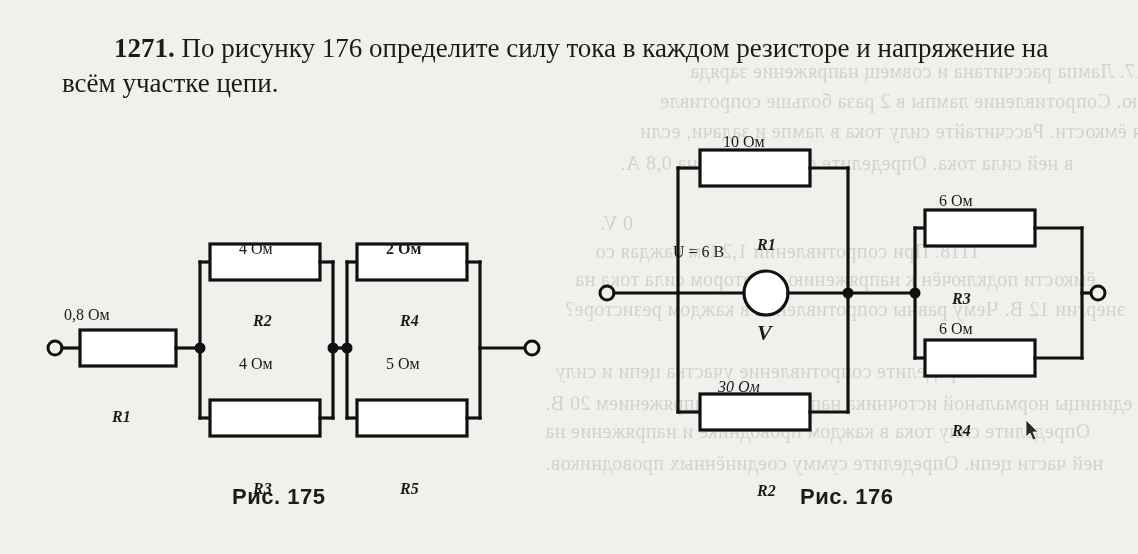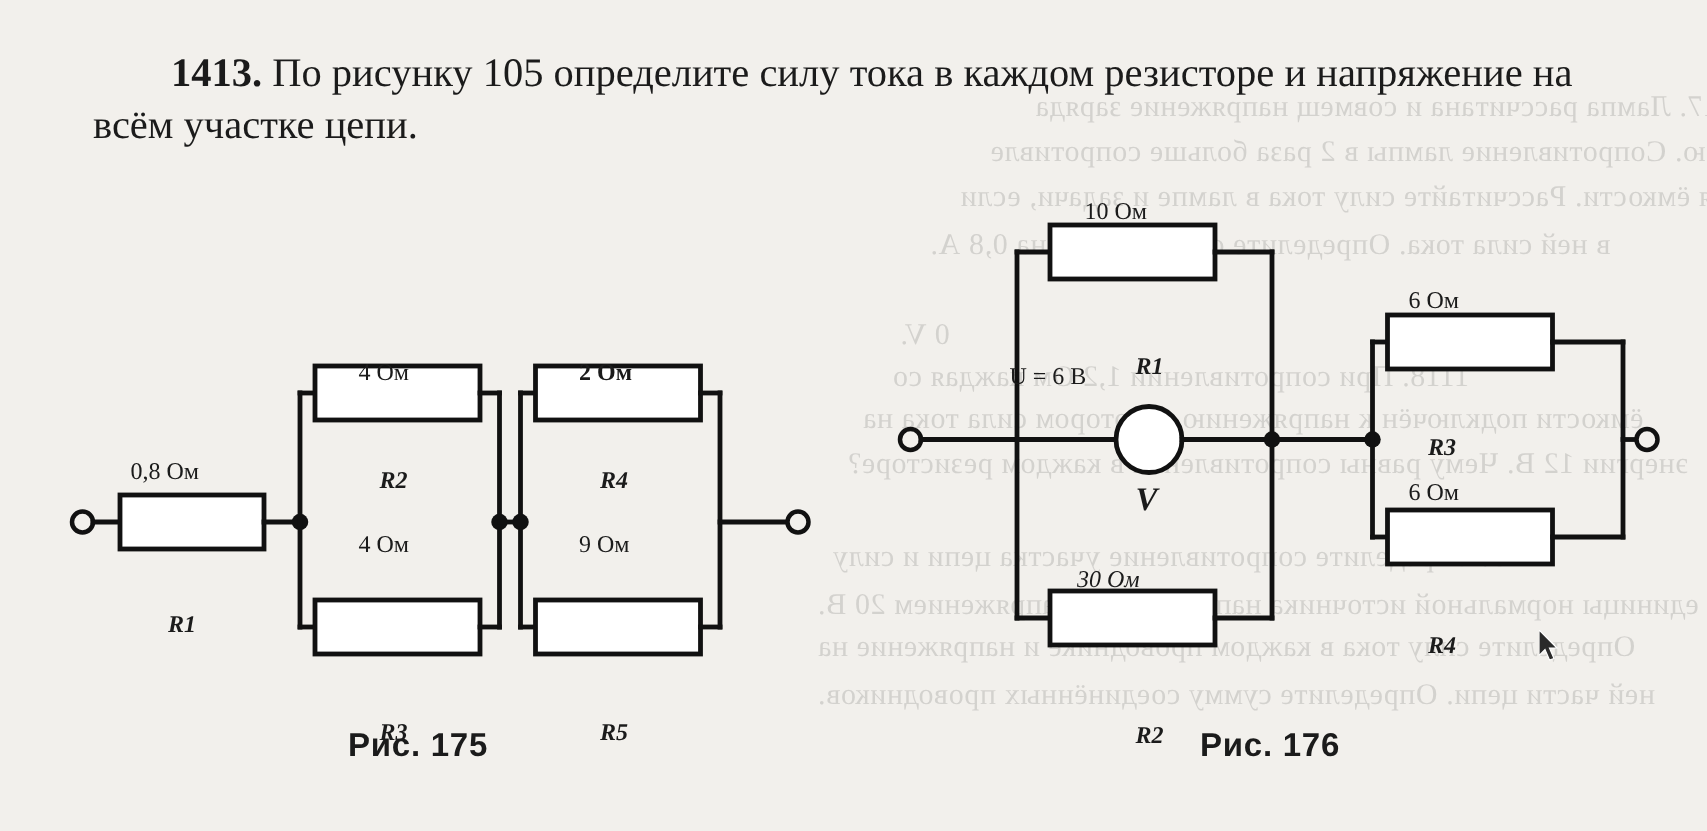--- a/index.html
+++ b/index.html
@@ -70,22 +70,22 @@
     <div class="ghost" style="left: 595px; top: 240px;">1118. При сопротивлении 1,2 Ом каждая со</div>
     <div class="ghost" style="left: 575px; top: 268px;">ёмкости подключён к напряжению, в котором сила тока на</div>
     <div class="ghost" style="left: 565px; top: 298px;">энергии 12 В. Чему равны сопротивления в каждом резисторе?</div>
     <div class="ghost" style="left: 555px; top: 360px;">1119. Определите сопротивление участка цепи и силу</div>
     <div class="ghost" style="left: 545px; top: 392px;">единицы нормальной источника напряжения с напряжением 20 В.</div>
     <div class="ghost" style="left: 545px; top: 420px;">Определите силу тока в каждом проводнике и напряжение на</div>
     <div class="ghost" style="left: 545px; top: 452px;">ней части цепи. Определите сумму соединённых проводников.</div>
   </div>
 
 <p class="problem">
-  <b>1413.</b>
-  <span>По рисунку 105 определите силу тока в каждом резисторе и напряжение на всём участке цепи.</span>
+  <b>1271.</b>
+  <span>По рисунку 176 определите силу тока в каждом резисторе и напряжение на всём участке цепи.</span>
 </p>
 
 <svg class="circuit" viewBox="0 0 1138 554">
   <g fill="none" stroke="#111" stroke-width="3.2" stroke-linecap="square">
 
     <circle cx="55" cy="348" r="7" fill="#f2f0ec" stroke="#111" stroke-width="3"></circle>
     <line x1="62" y1="348" x2="80" y2="348"></line>
 
     <rect x="80" y="330" width="96" height="36" fill="#fff"></rect>
     <line x1="176" y1="348" x2="200" y2="348"></line>
@@ -154,29 +154,29 @@
 
     <line x1="1082" y1="228" x2="1082" y2="358"></line>
     <line x1="1082" y1="293" x2="1090" y2="293"></line>
     <circle cx="1098" cy="293" r="7" fill="#f2f0ec" stroke="#111" stroke-width="3"></circle>
   </g>
 </svg>
 
 <div class="lbl ital" style="left:757px;top:280px;font-size:22px;">V</div>
 
 <div id="labels-175">
-    <div class="lbl" style="left: 87px; top: 306px; text-align: center;">0,8 Ом</div>
+    <div class="lbl" style="left: 64px; top: 306px; text-align: center;">0,8 Ом</div>
     <div class="lbl ital" style="left: 112px; top: 368px;">R1</div>
     <div class="lbl" style="left: 239px; top: 240px;">4 Ом</div>
     <div class="lbl ital" style="left: 253px; top: 272px;">R2</div>
     <div class="lbl" style="left: 239px; top: 355px;">4 Ом</div>
     <div class="lbl ital" style="left: 253px; top: 440px;">R3</div>
     <div class="lbl" style="left: 386px; top: 240px; font-weight: bold;">2 Ом</div>
     <div class="lbl ital" style="left: 400px; top: 272px;">R4</div>
-    <div class="lbl" style="left: 386px; top: 355px;">9 Ом</div>
+    <div class="lbl" style="left: 386px; top: 355px;">5 Ом</div>
     <div class="lbl ital" style="left: 400px; top: 440px;">R5</div>
   </div>
 <div id="labels-176">
     <div class="lbl" style="left: 723px; top: 133px;">10 Ом</div>
     <div class="lbl ital" style="left: 757px; top: 196px;">R1</div>
     <div class="lbl" style="left: 673px; top: 243px;">U = 6 В</div>
     <div class="lbl" style="left: 718px; top: 378px; font-style: italic;">30 Ом</div>
     <div class="lbl ital" style="left: 757px; top: 442px;">R2</div>
     <div class="lbl" style="left: 939px; top: 192px;">6 Ом</div>
     <div class="lbl ital" style="left: 952px; top: 250px;">R3</div>

